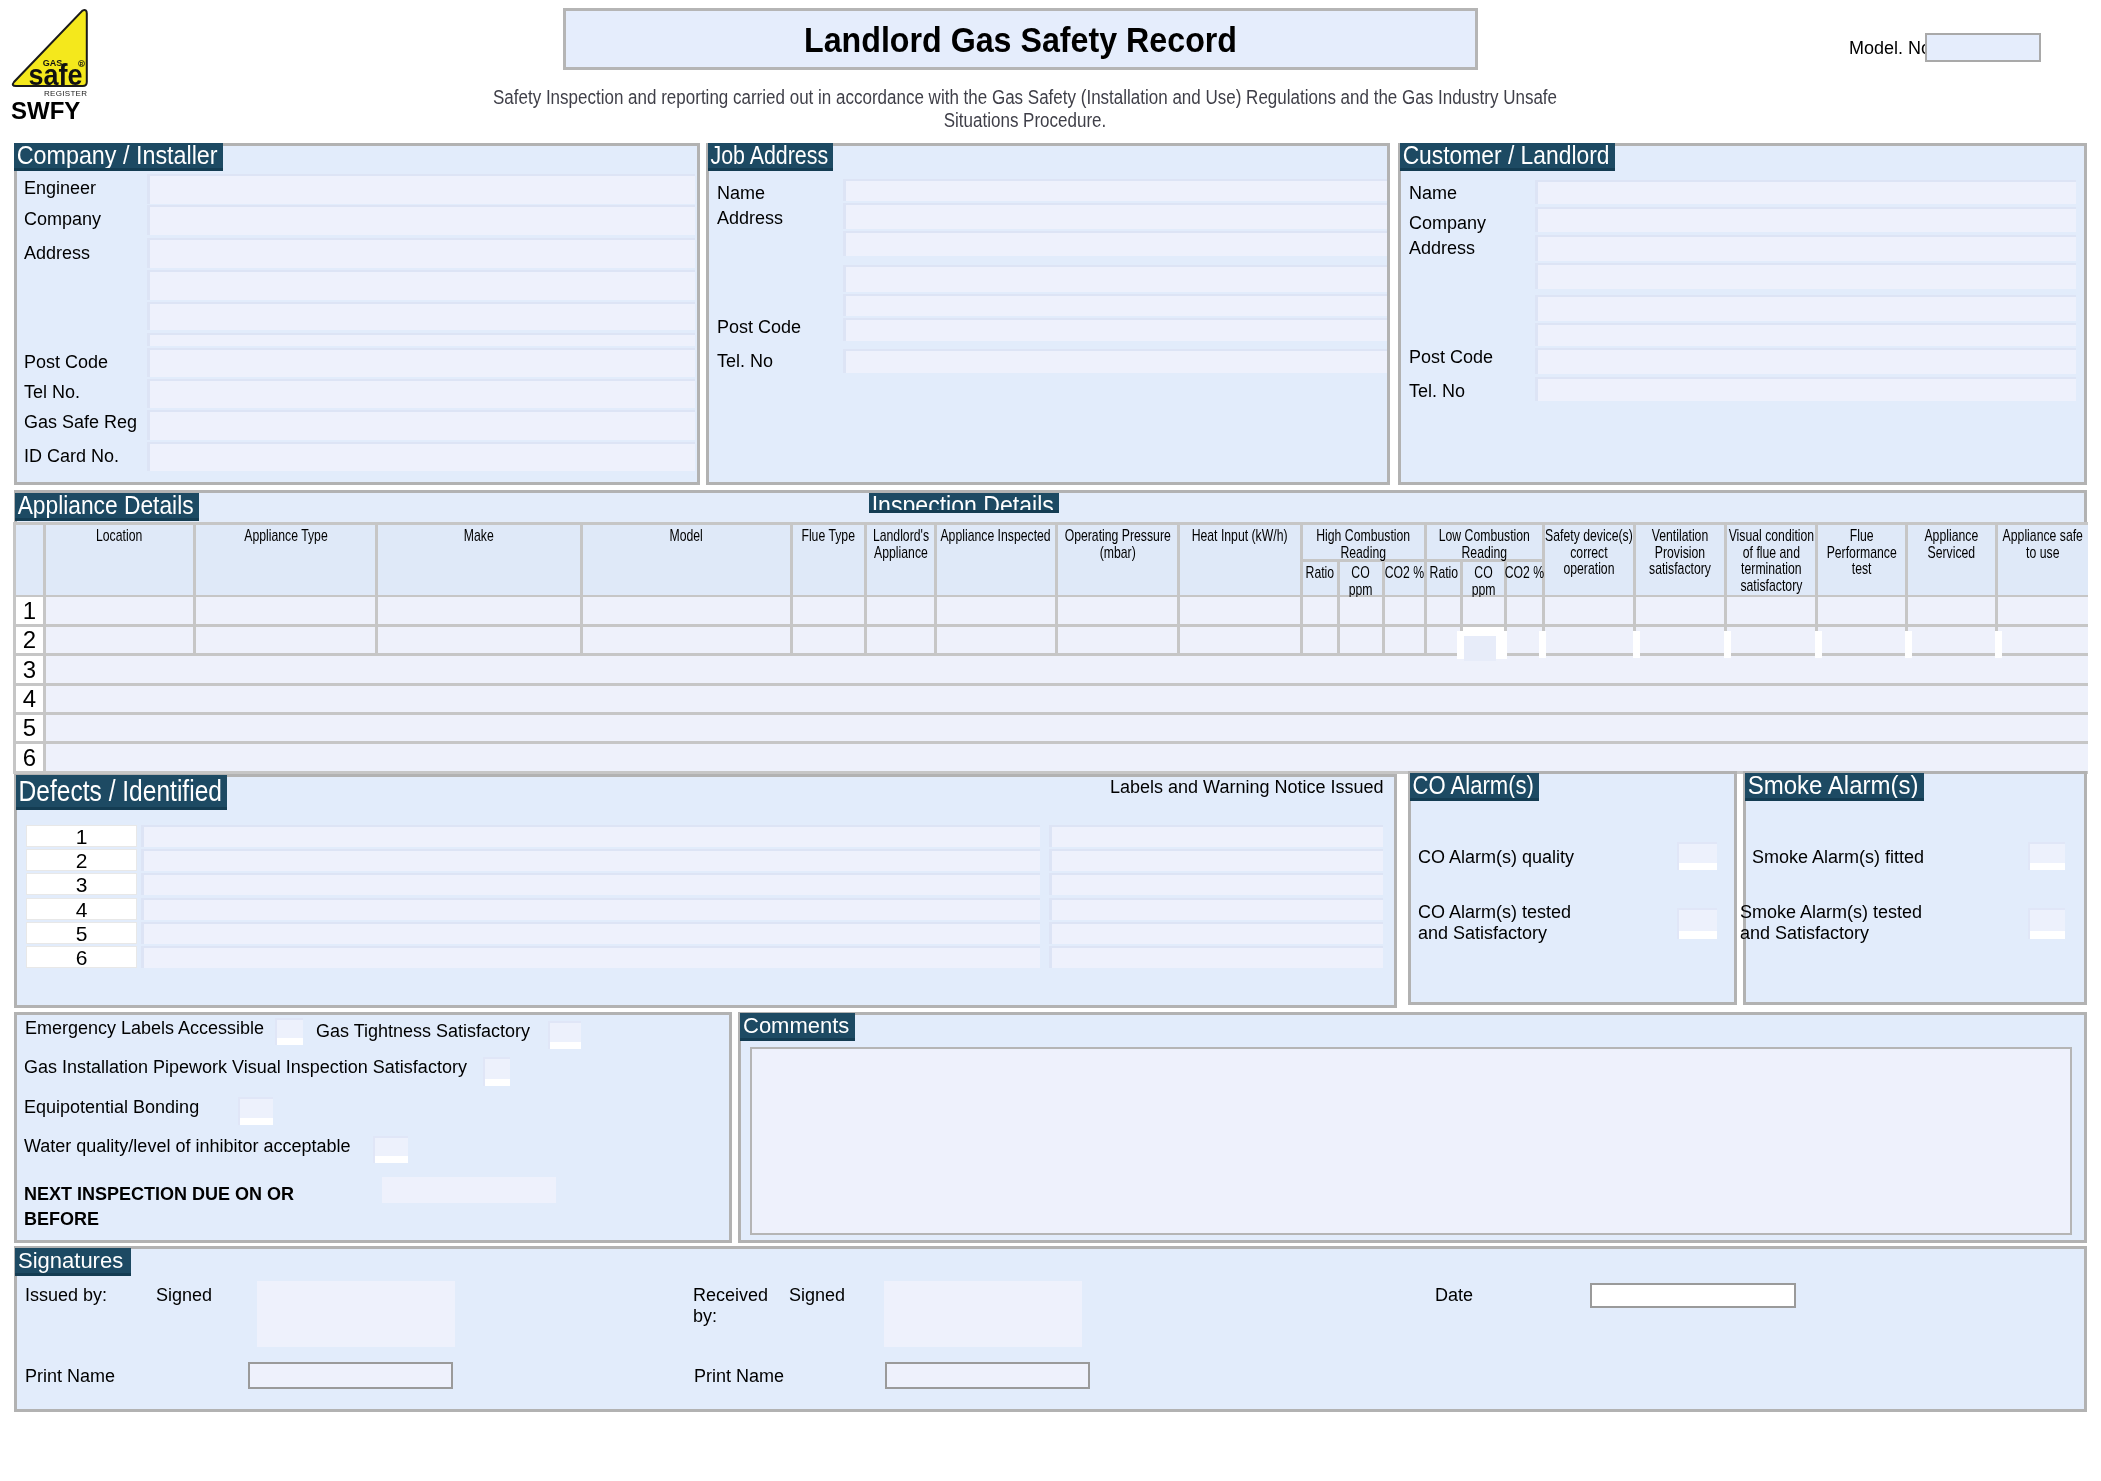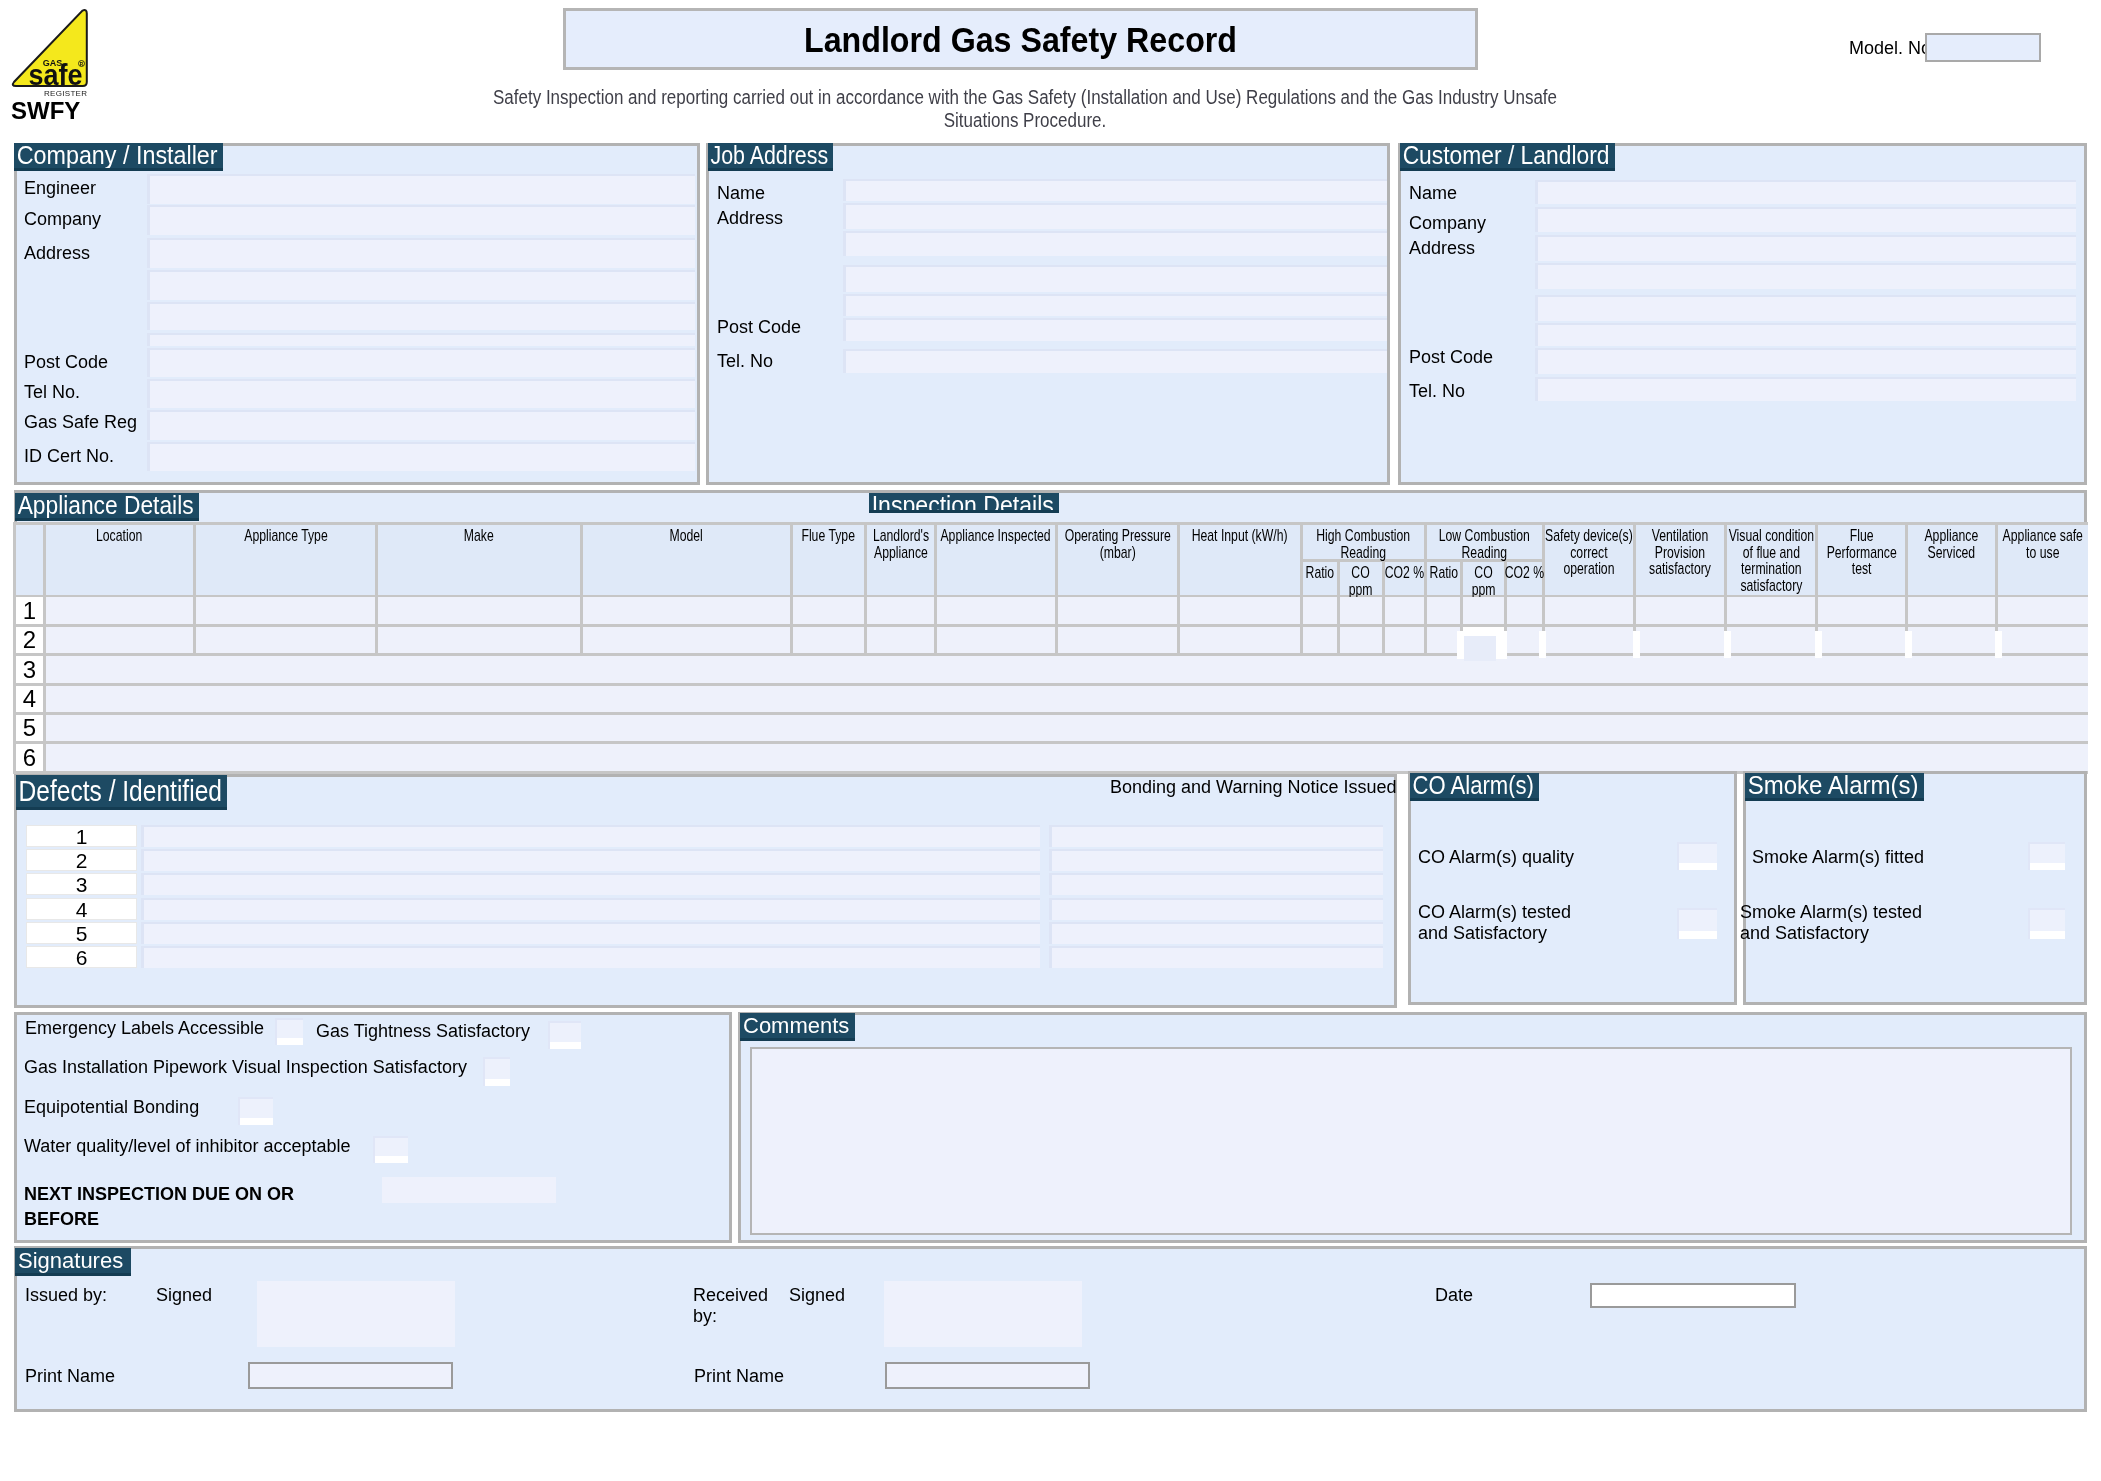--- a/index.html
+++ b/index.html
@@ -38,21 +38,21 @@
 <div class="abs" style="left:1925px;top:33px;width:116px;height:29px;background:#e5edfc;border:2px solid #a9a9a9;box-sizing:border-box;"></div>
 
 <div class="panel" style="left:14px;top:143px;width:686px;height:342px;"></div>
 <div class="band" style="left:14px;top:143px;height:28px;width:209px;overflow:hidden;"><span style="font-size:26px;line-height:25px;transform:scaleX(0.897);">Company / Installer</span></div>
 <div class="lbl" style="left:24px;top:178px;">Engineer</div>
 <div class="lbl" style="left:24px;top:209px;">Company</div>
 <div class="lbl" style="left:24px;top:243px;">Address</div>
 <div class="lbl" style="left:24px;top:352px;">Post Code</div>
 <div class="lbl" style="left:24px;top:382px;">Tel No.</div>
 <div class="lbl" style="left:24px;top:412px;">Gas Safe Reg</div>
-<div class="lbl" style="left:24px;top:446px;">ID Cert No.</div>
+<div class="lbl" style="left:24px;top:446px;">ID Card No.</div>
 <div class="fld" style="left:147px;top:174px;width:548px;height:30px;"></div>
 <div class="fld" style="left:147px;top:205px;width:548px;height:30px;"></div>
 <div class="fld" style="left:147px;top:238px;width:548px;height:30px;"></div>
 <div class="fld" style="left:147px;top:270px;width:548px;height:30px;"></div>
 <div class="fld" style="left:147px;top:302px;width:548px;height:28px;"></div>
 <div class="fld" style="left:147px;top:333px;width:548px;height:13px;"></div>
 <div class="fld" style="left:147px;top:348px;width:548px;height:29px;"></div>
 <div class="fld" style="left:147px;top:379px;width:548px;height:29px;"></div>
 <div class="fld" style="left:147px;top:410px;width:548px;height:30px;"></div>
 <div class="fld" style="left:147px;top:442px;width:548px;height:29px;"></div>
@@ -213,21 +213,21 @@
 <div class="abs" style="left:1457px;top:631px;width:50px;height:28px;background:#fff;"></div>
 <div class="abs" style="left:1464px;top:636px;width:32px;height:25px;background:#e7ecf9;"></div>
 <div class="abs" style="left:1539px;top:631px;width:7px;height:27px;background:#fff;"></div>
 <div class="abs" style="left:1633px;top:631px;width:7px;height:27px;background:#fff;"></div>
 <div class="abs" style="left:1724px;top:631px;width:7px;height:27px;background:#fff;"></div>
 <div class="abs" style="left:1815px;top:631px;width:7px;height:27px;background:#fff;"></div>
 <div class="abs" style="left:1905px;top:631px;width:7px;height:27px;background:#fff;"></div>
 <div class="abs" style="left:1995px;top:631px;width:7px;height:27px;background:#fff;"></div>
 <div class="panel" style="left:14px;top:774px;width:1383px;height:234px;"></div>
 <div class="band" style="left:16px;top:775px;height:35px;width:211px;overflow:hidden;"><span style="font-size:29px;line-height:32px;transform:scaleX(0.847);">Defects / Identified</span></div>
-<div class="lbl" style="left:1110px;top:777px;">Bonding and Warning Notice Issued</div>
+<div class="lbl" style="left:1110px;top:777px;">Labels and Warning Notice Issued</div>
 <div class="num" style="left:26px;top:825px;width:111px;height:22px;font-size:21px;line-height:22px;border:1px solid #e8e8e8;">1</div>
 <div class="fld" style="left:141px;top:825px;width:899px;height:22px;"></div>
 <div class="fld" style="left:1049px;top:825px;width:334px;height:22px;"></div>
 <div class="num" style="left:26px;top:849px;width:111px;height:22px;font-size:21px;line-height:22px;border:1px solid #e8e8e8;">2</div>
 <div class="fld" style="left:141px;top:849px;width:899px;height:22px;"></div>
 <div class="fld" style="left:1049px;top:849px;width:334px;height:22px;"></div>
 <div class="num" style="left:26px;top:873px;width:111px;height:22px;font-size:21px;line-height:22px;border:1px solid #e8e8e8;">3</div>
 <div class="fld" style="left:141px;top:873px;width:899px;height:22px;"></div>
 <div class="fld" style="left:1049px;top:873px;width:334px;height:22px;"></div>
 <div class="num" style="left:26px;top:898px;width:111px;height:22px;font-size:21px;line-height:22px;border:1px solid #e8e8e8;">4</div>

